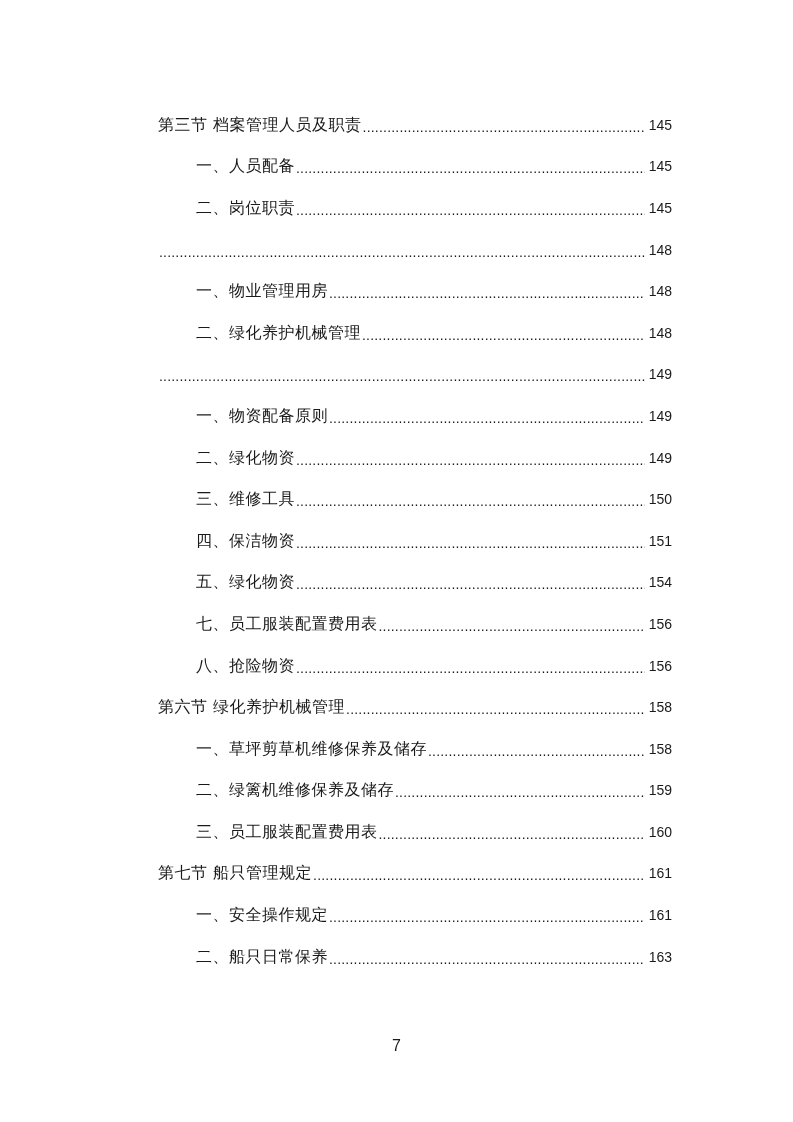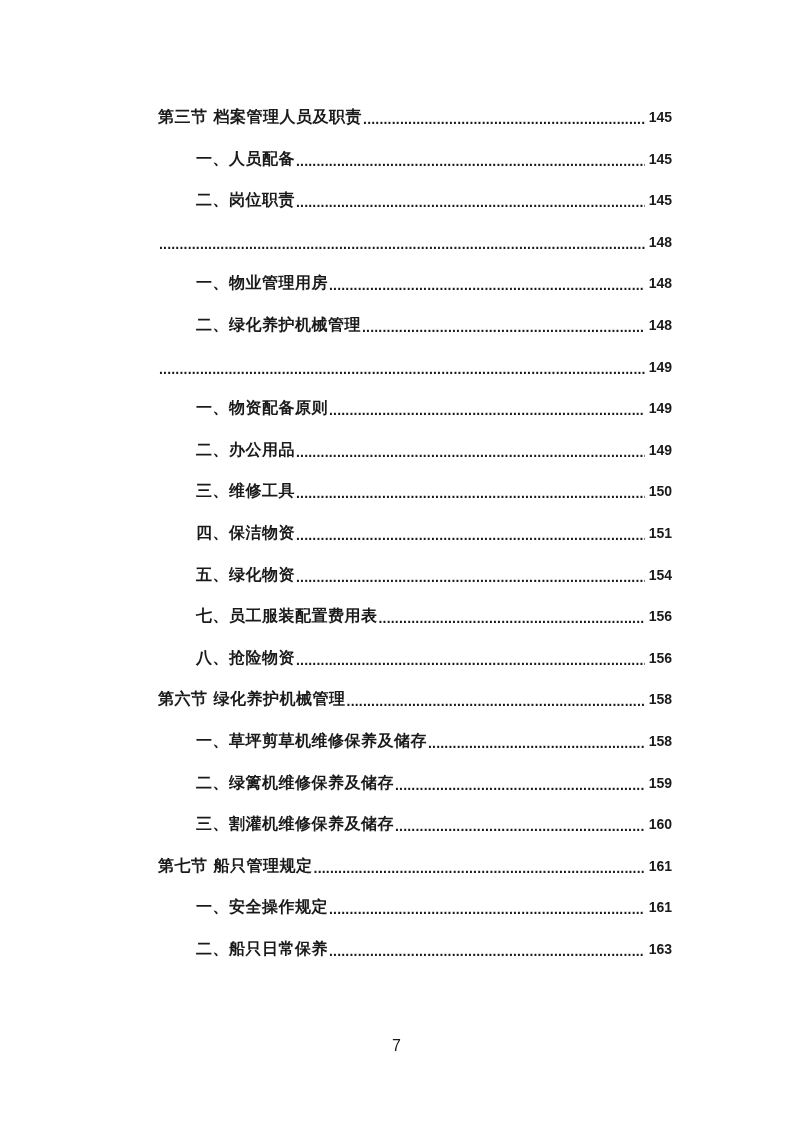--- a/index.html
+++ b/index.html
@@ -23,27 +23,26 @@
     background: #ffffff;
   }
   .toc {
     position: absolute;
     left: 158px;
     top: 104px;
     width: 514px;
   }
   .toc-entry {
     display: flex;
-    align-items: flex-start;
+    align-items: center;
     height: 41.6px;
     font-size: 16px;
     line-height: 26px;
     white-space: nowrap;
     overflow: hidden;
-    font-weight: bold;
   }
   .toc-entry.level-2 {
     padding-left: 38px;
   }
   .toc-title {
     flex: 0 0 auto;
     letter-spacing: 0.5px;
   }
   .toc-leader {
     flex: 1 1 auto;
@@ -119,21 +118,21 @@
     <div class="toc-entry level-1">
       <span class="toc-leader"></span>
       <span class="toc-page">149</span>
     </div>
     <div class="toc-entry level-2">
       <span class="toc-title">一、物资配备原则</span>
       <span class="toc-leader"></span>
       <span class="toc-page">149</span>
     </div>
     <div class="toc-entry level-2">
-      <span class="toc-title">二、办公用品</span>
+      <span class="toc-title">二、绿化物资</span>
       <span class="toc-leader"></span>
       <span class="toc-page">149</span>
     </div>
     <div class="toc-entry level-2">
       <span class="toc-title">三、维修工具</span>
       <span class="toc-leader"></span>
       <span class="toc-page">150</span>
     </div>
     <div class="toc-entry level-2">
       <span class="toc-title">四、保洁物资</span>
@@ -164,21 +163,21 @@
       <span class="toc-title">一、草坪剪草机维修保养及储存</span>
       <span class="toc-leader"></span>
       <span class="toc-page">158</span>
     </div>
     <div class="toc-entry level-2">
       <span class="toc-title">二、绿篱机维修保养及储存</span>
       <span class="toc-leader"></span>
       <span class="toc-page">159</span>
     </div>
     <div class="toc-entry level-2">
-      <span class="toc-title">三、割灌机维修保养及储存</span>
+      <span class="toc-title">三、员工服装配置费用表</span>
       <span class="toc-leader"></span>
       <span class="toc-page">160</span>
     </div>
     <div class="toc-entry level-1">
       <span class="toc-title">第七节  船只管理规定</span>
       <span class="toc-leader"></span>
       <span class="toc-page">161</span>
     </div>
     <div class="toc-entry level-2">
       <span class="toc-title">一、安全操作规定</span>

